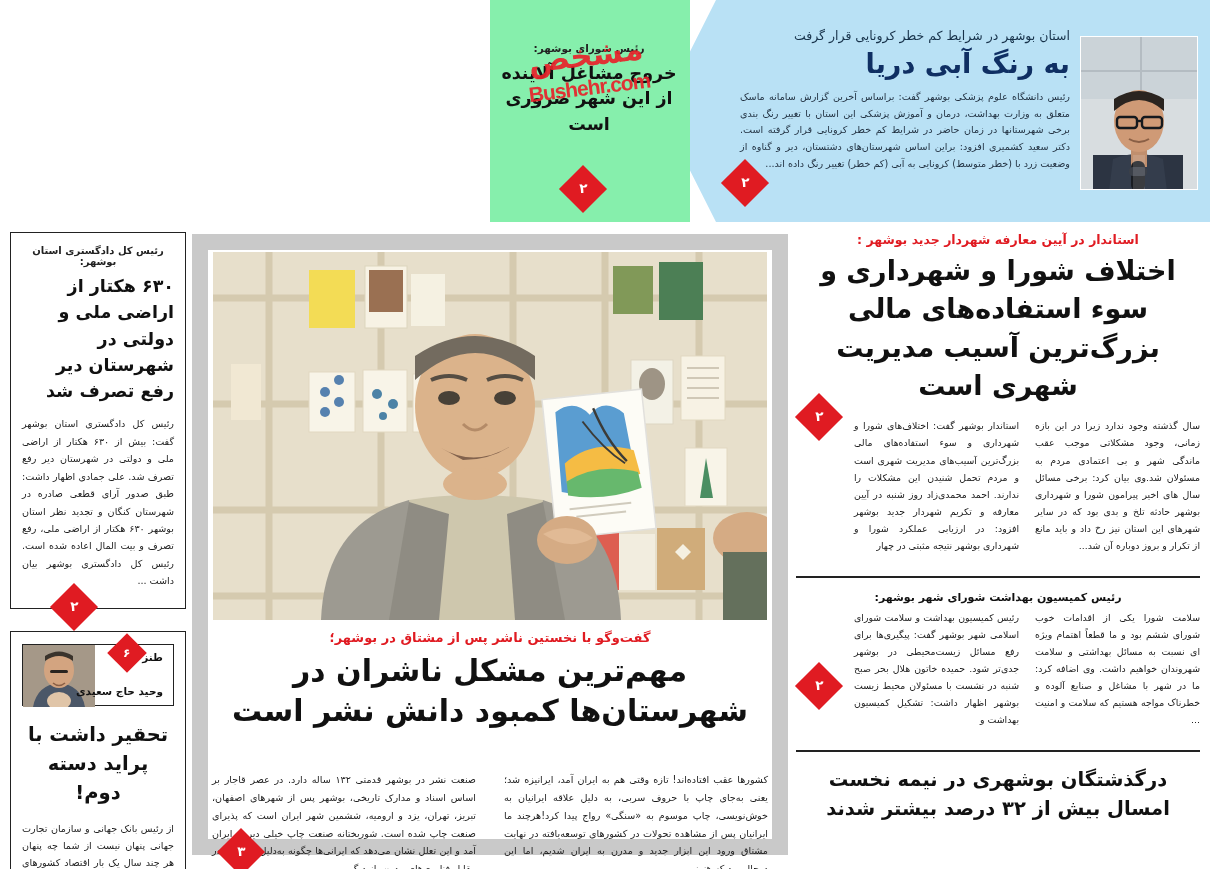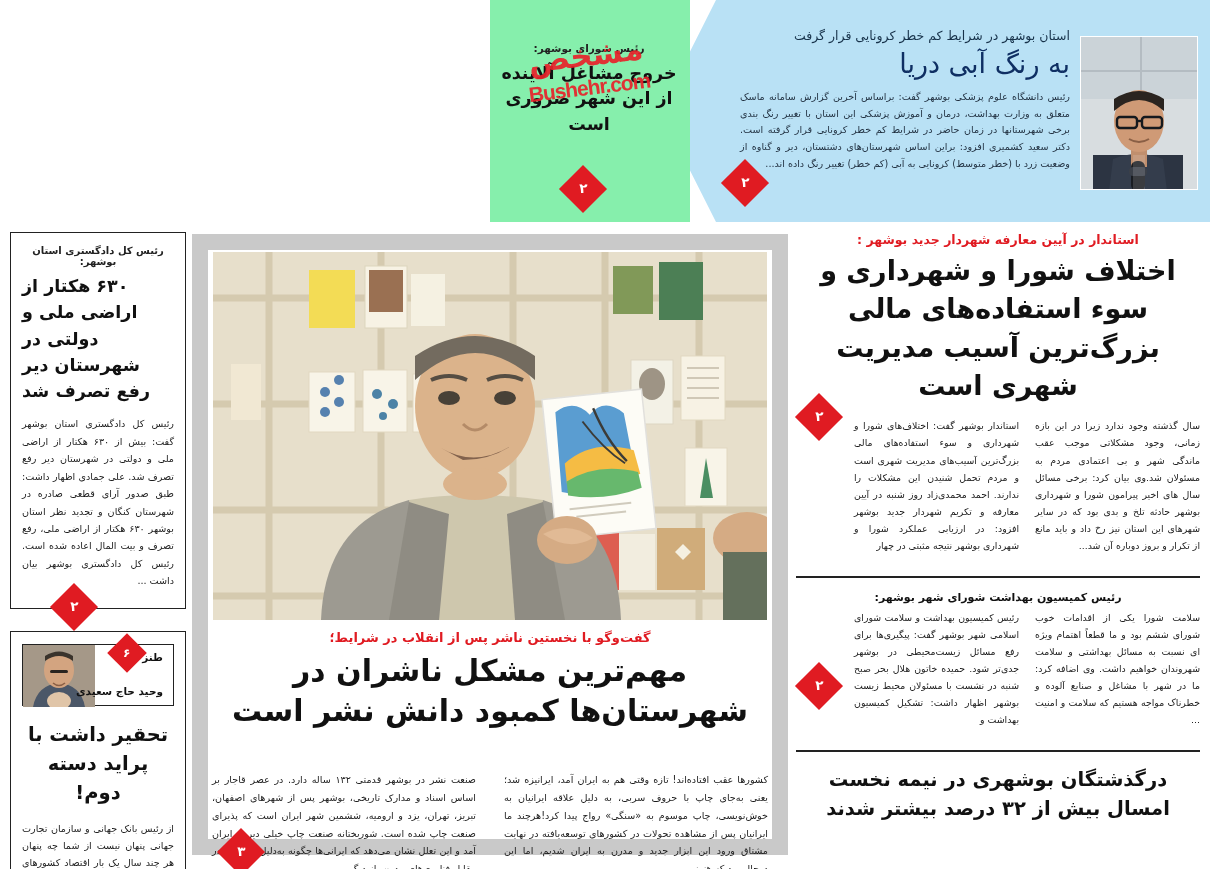--- a/index.html
+++ b/index.html
@@ -187,21 +187,21 @@
   .banner-text {
     position: absolute;
     right: 140px; top: 28px;
     width: 330px;
     text-align: right;
   }
   .banner-kicker {
     font-size: 12.5px; color: #17324a; margin-bottom: 4px; font-weight: 500;
   }
   .banner-head {
-    font-size: 27px; font-weight: 400; color: #0f2f63; margin-bottom: 8px; line-height: 1.25;
+    font-size: 27px; font-weight: 700; color: #0f2f63; margin-bottom: 8px; line-height: 1.25;
   }
   .banner-body {
     font-size: 9.6px; line-height: 1.75; color: #1e2d3d; text-align: justify;
   }
 
   
   .badge {
     position: absolute;
     width: 34px; height: 34px;
     background: #e01b22;
@@ -225,21 +225,21 @@
   .boxed {
     border: 1.2px solid #222;
     background: #fff;
     padding: 12px 11px 18px 11px;
     position: relative;
   }
   .sub-kicker {
     font-size: 10px; color: #222; text-align: center; margin-bottom: 6px; font-weight: 600;
   }
   .sub-head {
-    font-size: 17.5px; font-weight: 700; color: #111; text-align: left;
+    font-size: 17.5px; font-weight: 700; color: #111; text-align: right;
     line-height: 1.5; margin-bottom: 11px;
   }
   .sub-body {
     font-size: 9.6px; line-height: 1.82; color: #1b1b1b; text-align: justify;
   }
 
   .satire-box { margin-top: 22px; }
   .satire-head-row {
     border: 1.2px solid #222;
     height: 62px;
@@ -557,21 +557,21 @@
           <g>
             <ellipse cx="534" cy="286" rx="34" ry="26" fill="#cf9f76"></ellipse>
             <rect x="510" y="300" width="48" height="68" fill="#4b5a47"></rect>
           </g>
 
           <rect x="0" y="0" width="554" height="368" fill="#fff6dd" opacity=".14"></rect>
         </svg>
       </div>
 
       <div class="center-text">
-        <div class="center-kicker">گفت‌وگو با نخستین ناشر پس از انقلاب در شرایط؛</div>
+        <div class="center-kicker">گفت‌وگو با نخستین ناشر پس از مشتاق در بوشهر؛</div>
         <div class="center-head">مهم‌ترین مشکل ناشران در شهرستان‌ها کمبود دانش نشر است</div>
         <div class="center-cols">
           <div class="ccol">کشورها عقب افتاده‌اند! تازه وقتی هم به ایران آمد، ایرانیزه شد؛ یعنی به‌جای چاپ با حروف سربی، به ‌دلیل علاقه ایرانیان به ‌خوش‌نویسی، چاپ موسوم به «سنگی» رواج پیدا کرد!هرچند ما ایرانیان پس از مشاهده تحولات در کشورهای توسعه‌یافته در نهایت مشتاق ورود این ابزار جدید و مدرن به ایران شدیم، اما این درحالی‌بود که هنوز ....</div>
           <div class="ccol">صنعت نشر در بوشهر قدمتی ۱۳۲ ساله دارد. در عصر قاجار بر اساس اسناد و مدارک تاریخی، بوشهر پس از شهرهای اصفهان، تبریز، تهران، یزد و ارومیه، ششمین شهر ایران است که پذیرای صنعت چاپ شده است. شوربختانه صنعت چاپ خیلی دیر به ایران آمد و این تعلل نشان می‌دهد که ایرانی‌ها چگونه به‌دلیل مقاومت در مقابل فناوری‌های مدرن، از دیگر</div>
         </div>
       </div>
     </div>
 
     <div class="badge" style="left:32px; bottom:-14px;">
       <span>۳</span>

